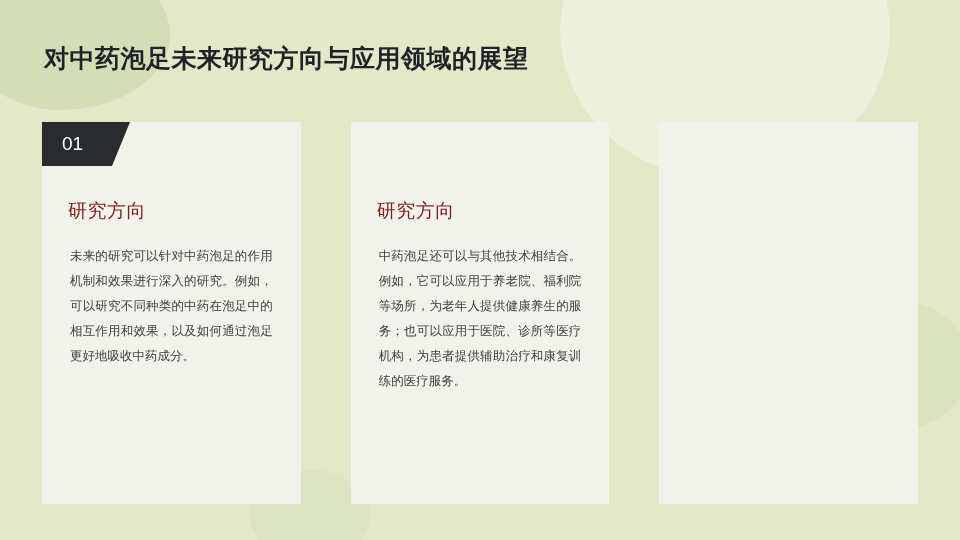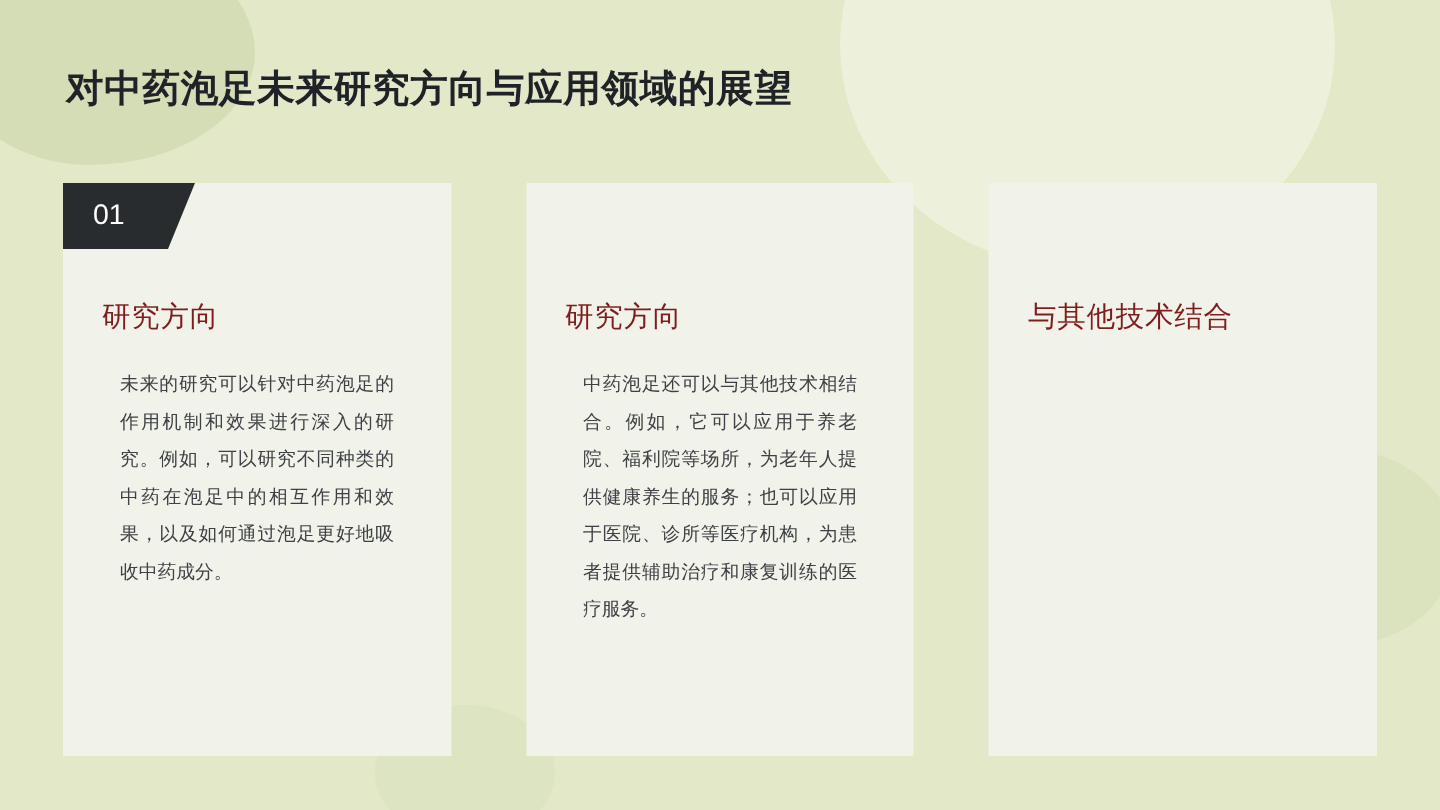--- a/index.html
+++ b/index.html
@@ -98,21 +98,21 @@
     font-size: 19px;
     font-weight: normal;
     color: #7f1d1d;
     margin: 0 0 20px 0;
     letter-spacing: .5px;
   }
   .card-text {
     font-size: 12.5px;
     line-height: 2.0;
     color: #3d4044;
-    margin: 12px;
+    margin: 2px;
     text-align: justify;
   }
 </style>
 </head>
 <body>
 
 <div id="slide">
 
   <div class="blob blob-a"></div>
   <div class="blob blob-b"></div>
@@ -135,18 +135,17 @@
 
     <div class="card">
       <div class="card-body">
         <h2 class="card-heading">研究方向</h2>
         <p class="card-text">中药泡足还可以与其他技术相结合。例如，它可以应用于养老院、福利院等场所，为老年人提供健康养生的服务；也可以应用于医院、诊所等医疗机构，为患者提供辅助治疗和康复训练的医疗服务。</p>
       </div>
     </div>
 
     <div class="card">
       <div class="card-body">
-        <h2 class="card-heading">与其他技术结合</h2>
       </div>
     </div>
 
   </div>
 </div>
 
 </body></html>

